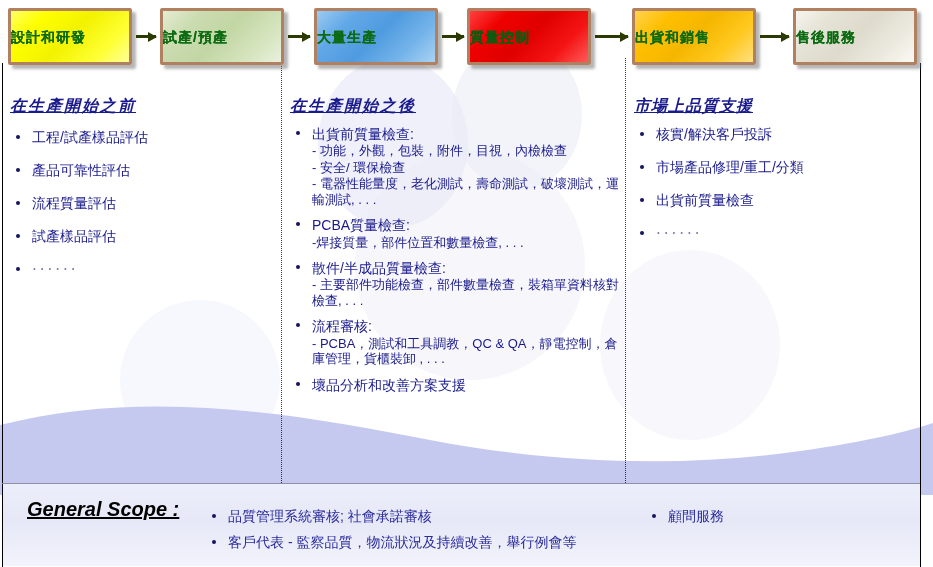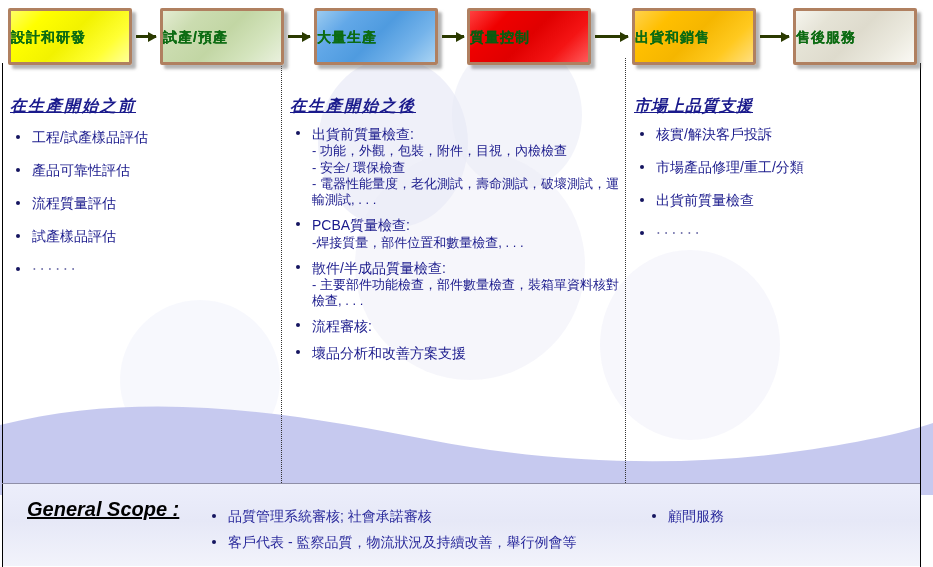--- a/index.html
+++ b/index.html
@@ -240,20 +240,21 @@
       <li>
         <span class="bhead">PCBA質量檢查:</span>
         <span class="sub">-焊接質量，部件位置和數量檢查, . . .</span>
       </li>
       <li>
         <span class="bhead">散件/半成品質量檢查:</span>
         <span class="sub">- 主要部件功能檢查，部件數量檢查，裝箱單資料核對檢查, . . .</span>
       </li>
       <li>
         <span class="bhead">流程審核:</span>
+        <span class="sub">- PCBA，測試和工具調教，QC &amp; QA，靜電控制，倉庫管理，貨櫃裝卸 , . . .</span>
       </li>
       <li>
         <span class="bhead">壞品分析和改善方案支援</span>
       </li>
     </ul>
   </div>
 
   <div class="col" id="col3">
     <div class="col-title">市場上品質支援</div>
     <ul class="blist">

